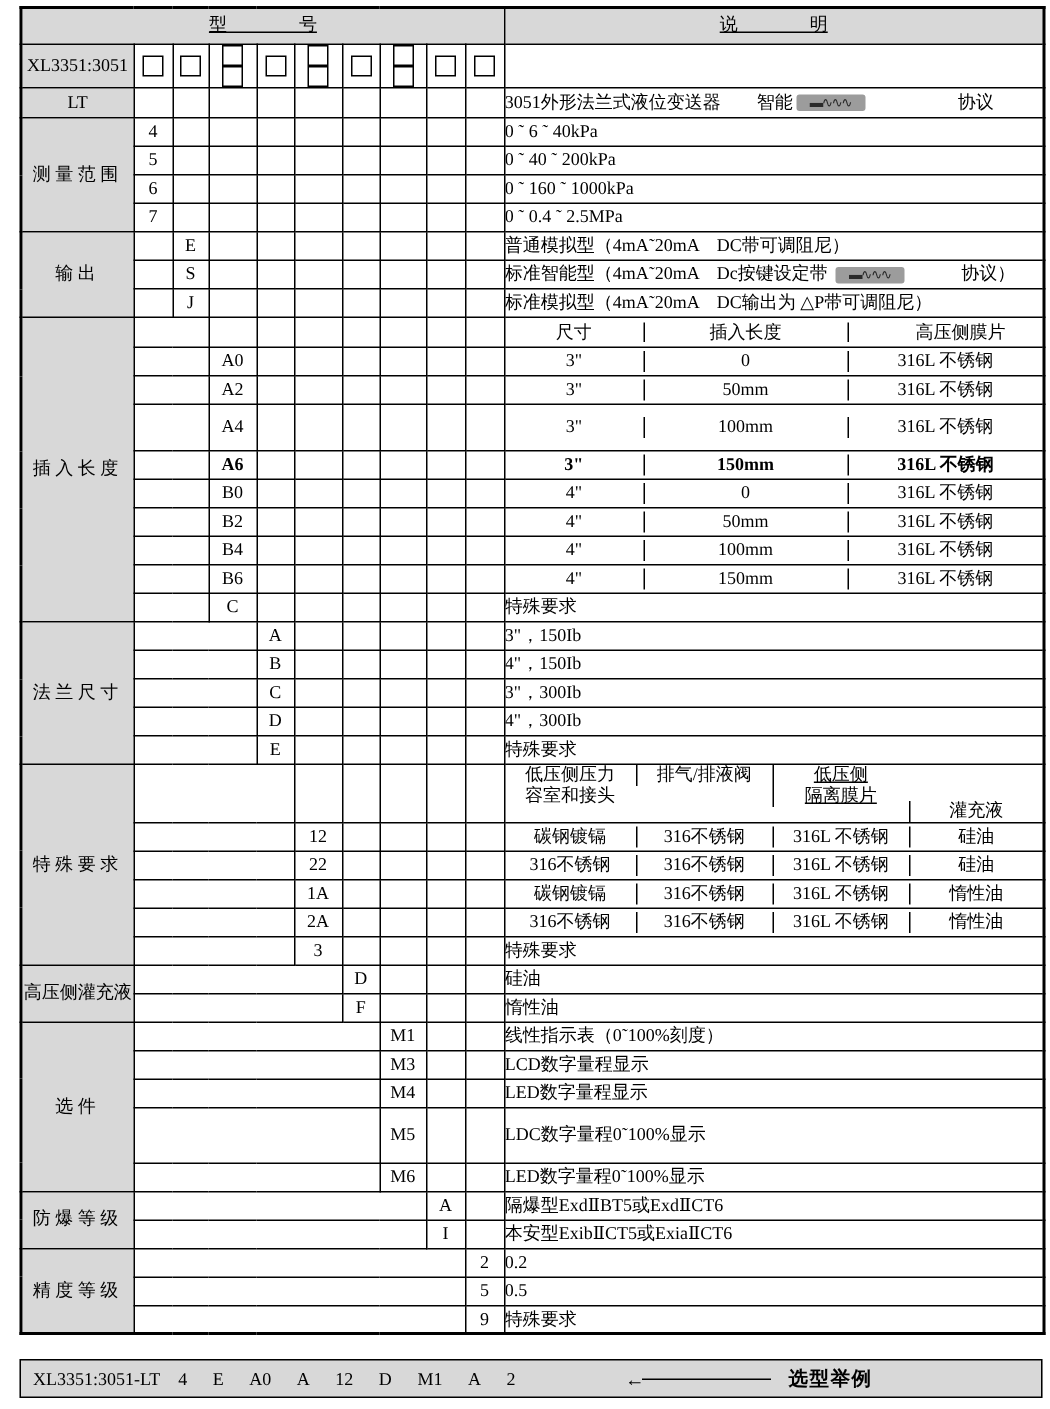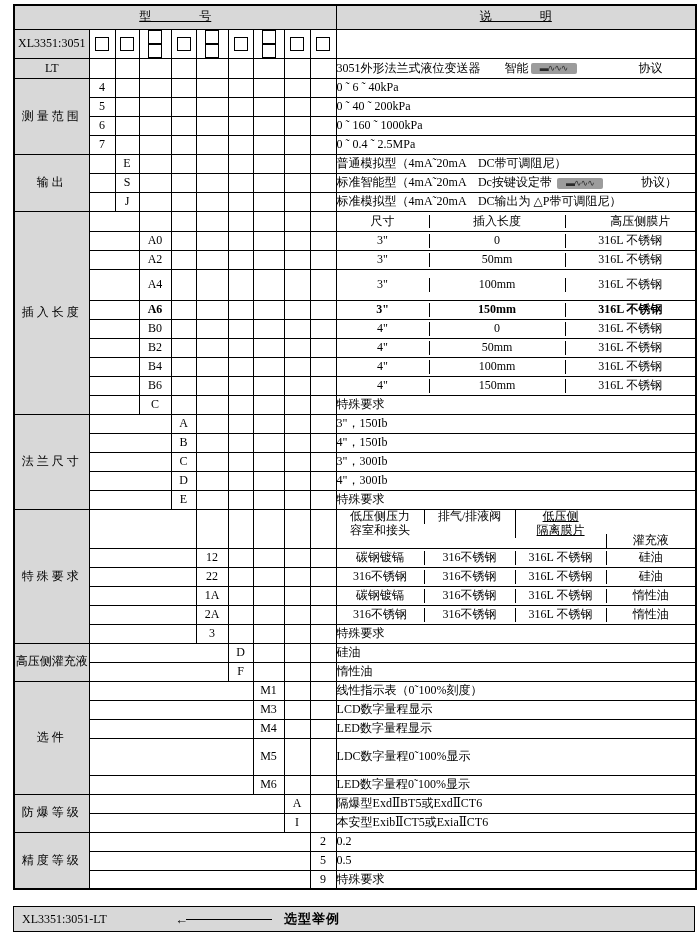--- a/index.html
+++ b/index.html
@@ -565,20 +565,21 @@
         <tr style="height: 19px;">
           <td class="code-cell" colspan="8"></td>
           <td class="code-cell">9</td>
           <td class="desc-cell">特殊要求</td>
         </tr>
       </tbody>
   </table>
 
   <div class="example-bar">
     <span class="model-code">XL3351:3051-LT</span>
+    <span id="example-codes"><span class="code">4</span><span class="code">E</span><span class="code">A0</span><span class="code">A</span><span class="code">12</span><span class="code">D</span><span class="code">M1</span><span class="code">A</span><span class="code">2</span></span>
     <span class="arrow-group">
       <span class="arrow-head">←</span>
       <span class="arrow-line"></span>
     </span>
     <span class="arrow-label">选型举例</span>
   </div>
 
 </div>
 
 </body></html>

